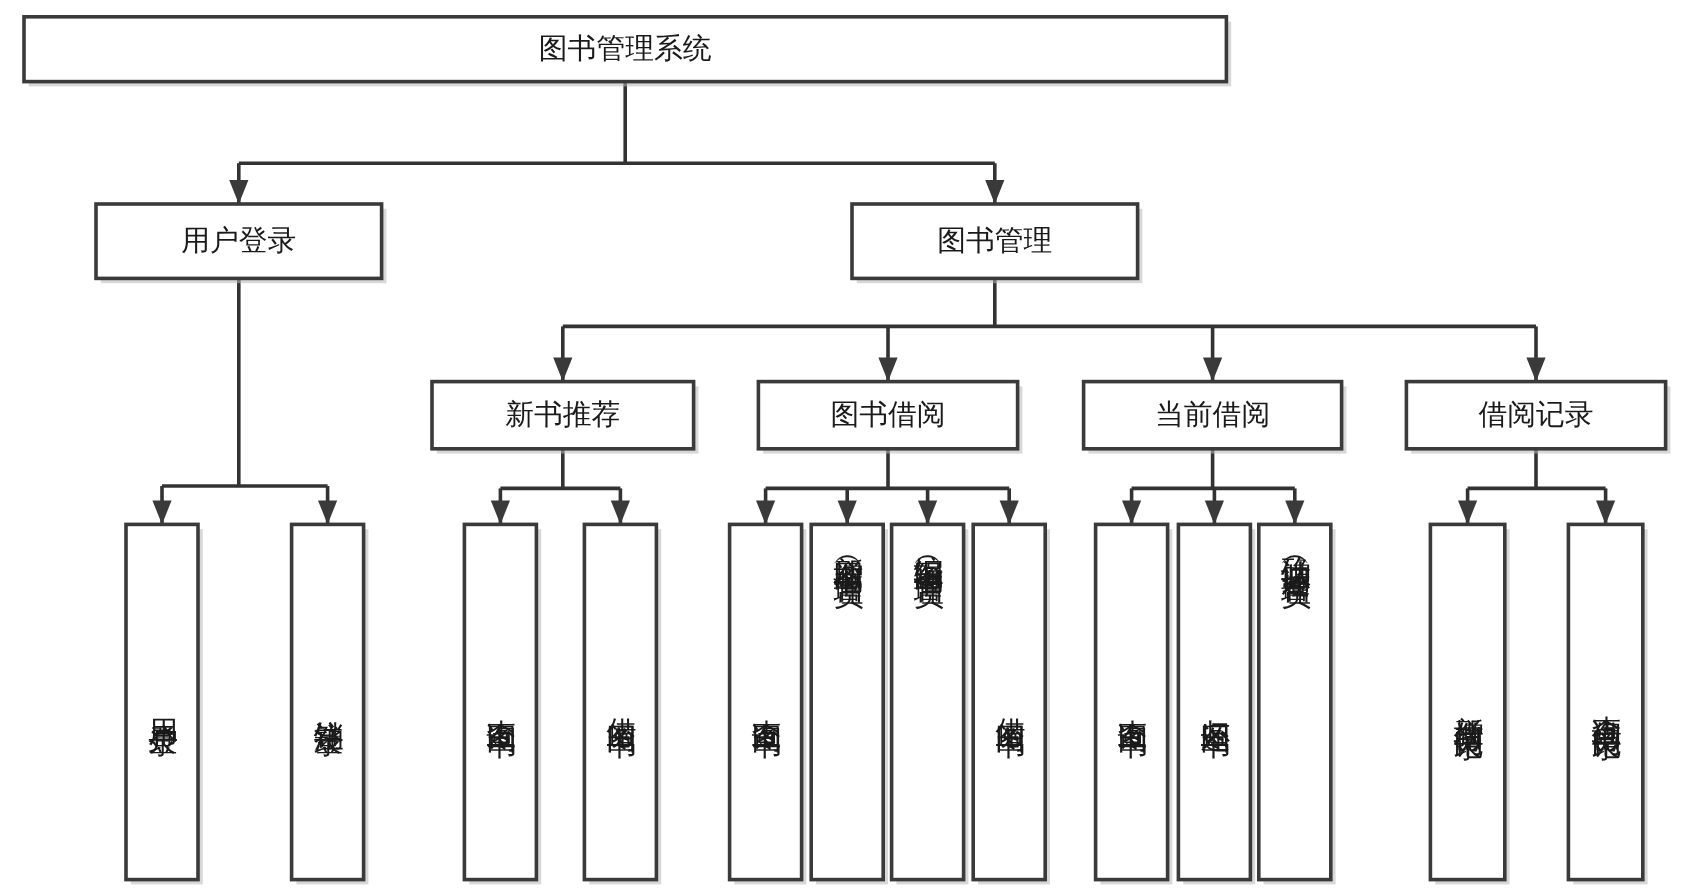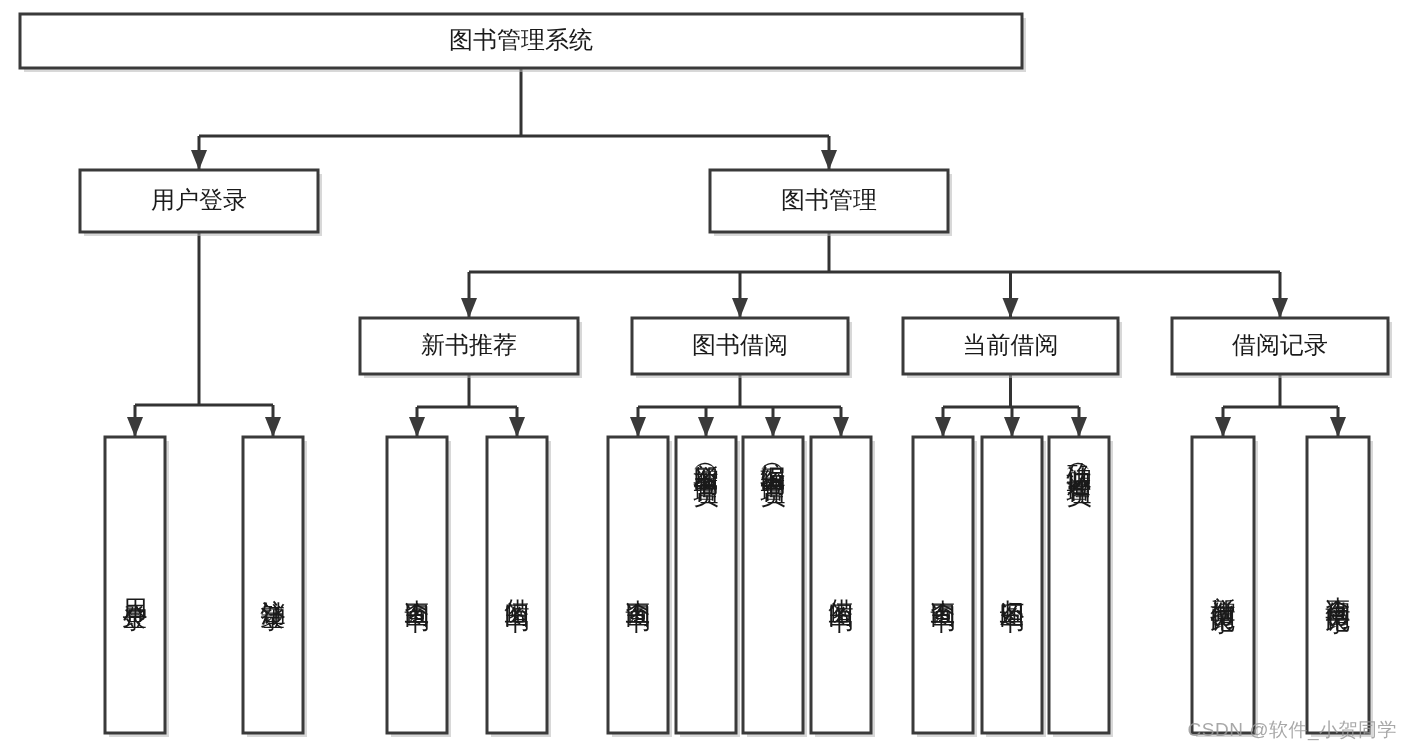--- a/index.html
+++ b/index.html
@@ -226,14 +226,13 @@
       <div class="leaf-text-wrap align-top" style="left: 1049px; top: 443px; width: 60px; height: 290px;">
         <span class="leaf-label">确认归还（管理员）</span>
       </div>
       <div class="leaf-text-wrap align-middle" style="left: 1192px; top: 437px; width: 62px; height: 296px;">
         <span class="leaf-label">新增借阅记录</span>
       </div>
       <div class="leaf-text-wrap align-middle" style="left: 1307px; top: 437px; width: 62px; height: 296px;">
         <span class="leaf-label">查询借阅记录</span>
       </div>
     </div>
-  <div class="watermark">CSDN @软件_小贺同学</div>
 </div>
 
 </body></html>

